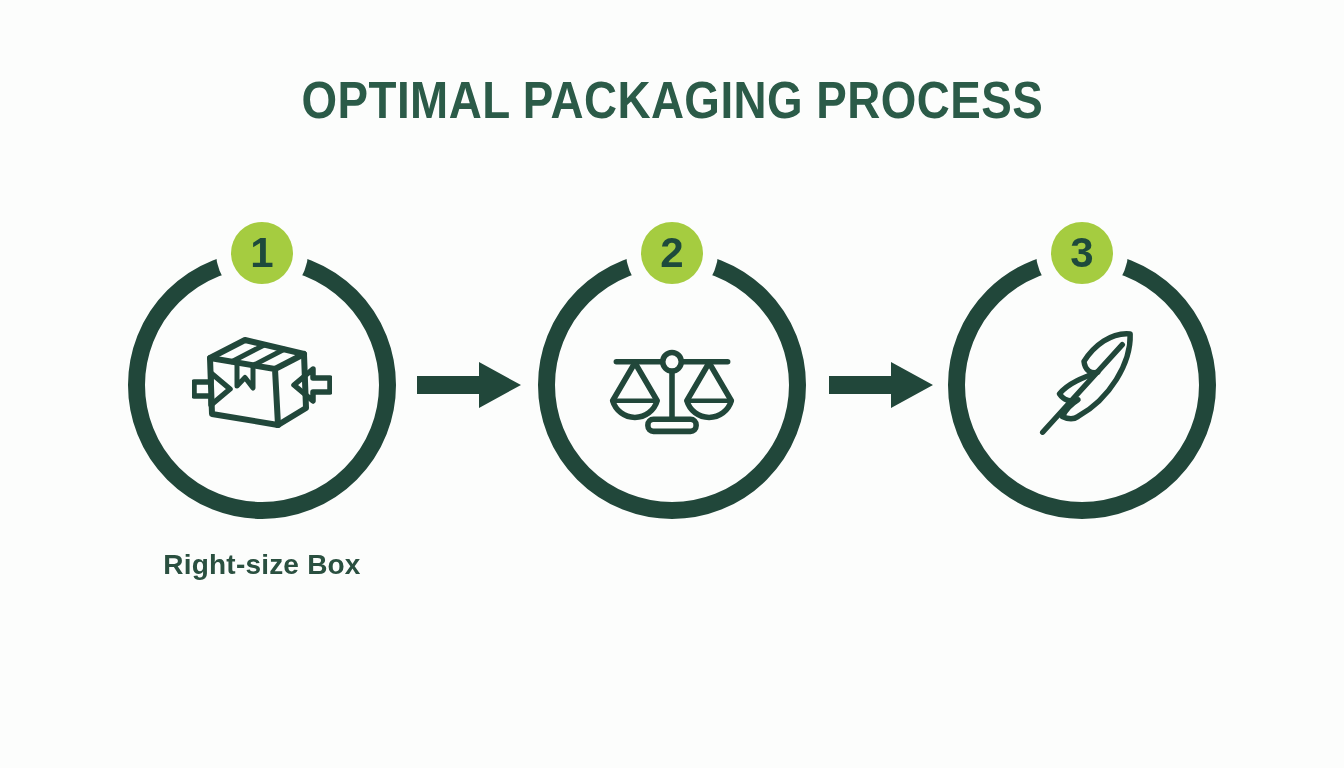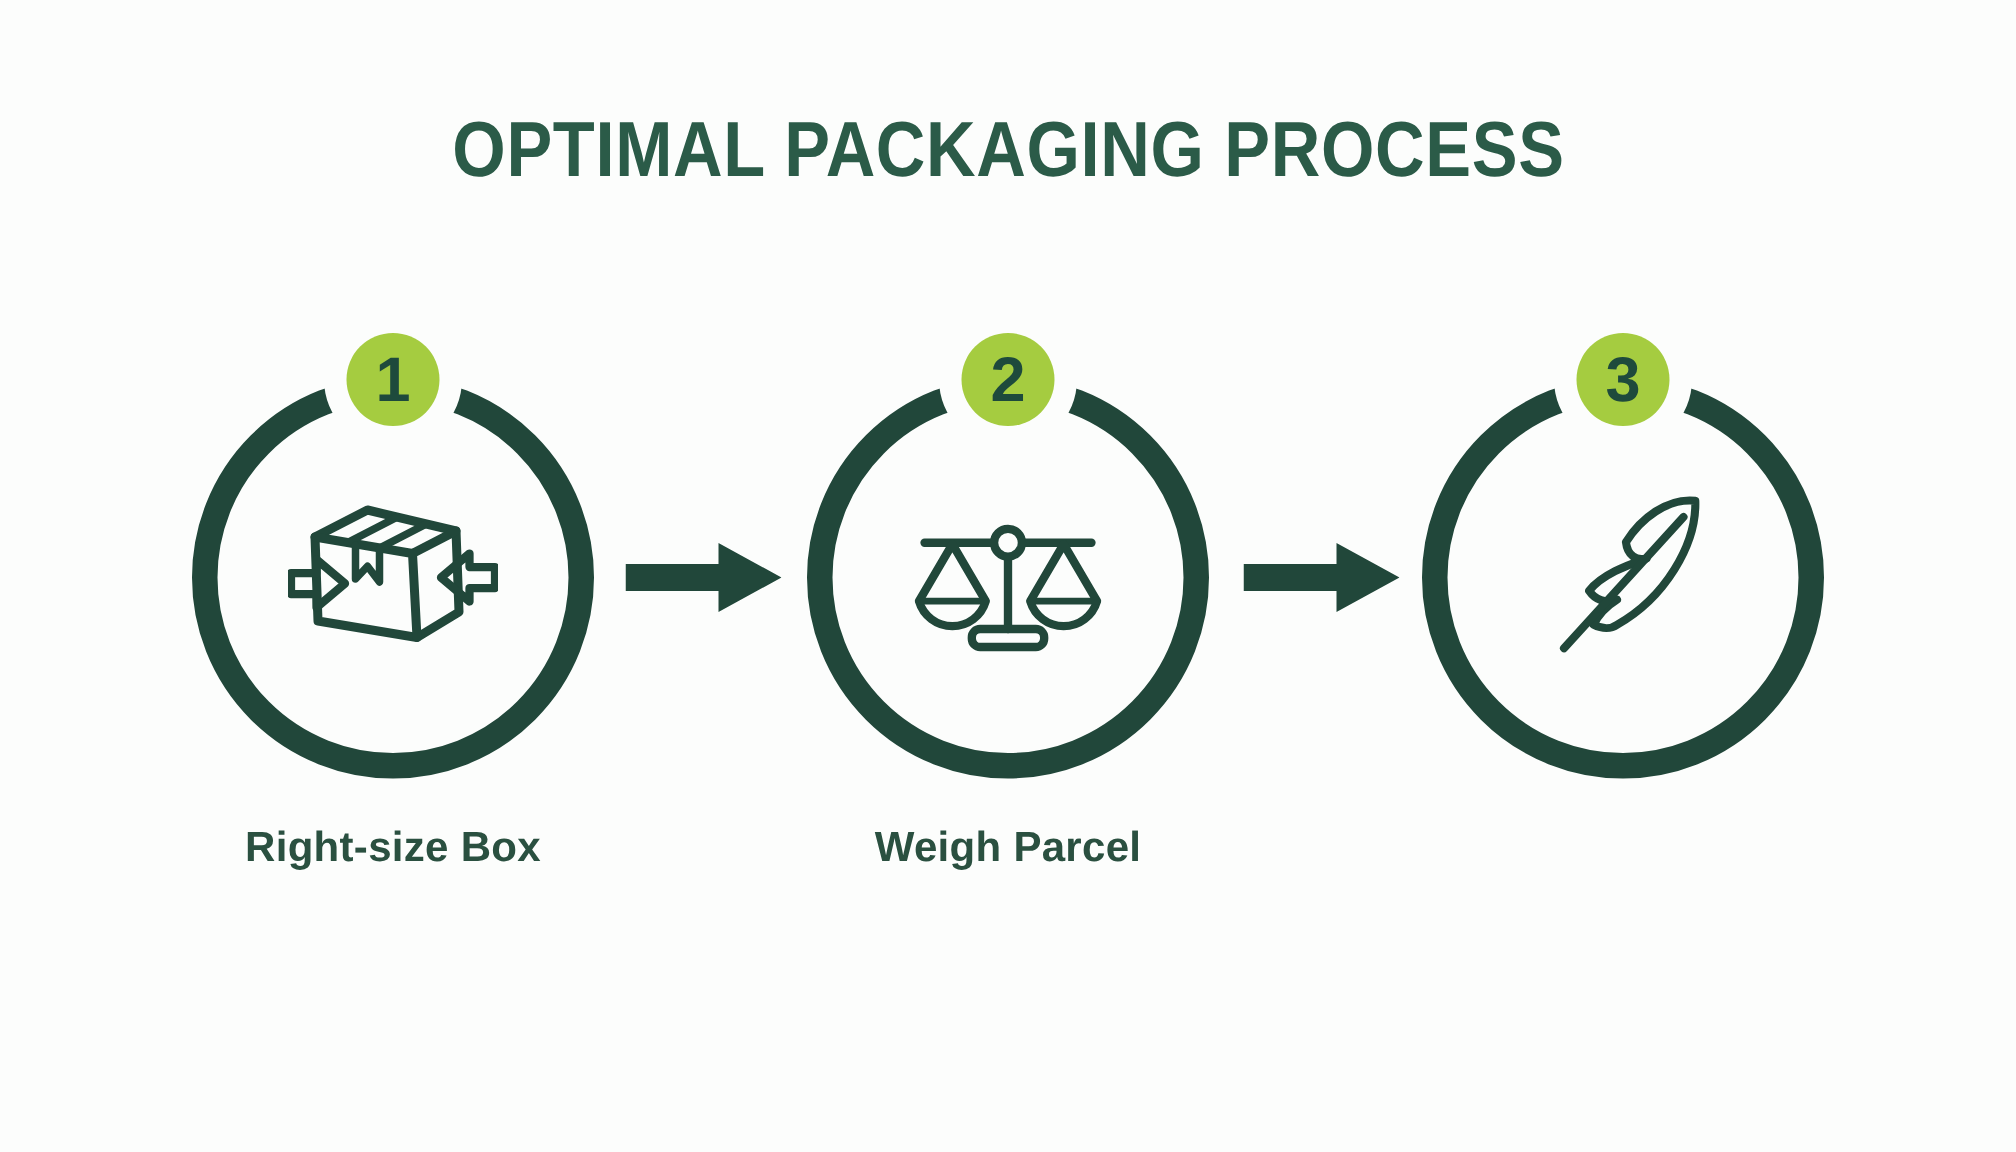--- a/index.html
+++ b/index.html
@@ -134,21 +134,20 @@
         <path class="ol" stroke-width="6" d="M10,30 H130"></path>
         <path class="ol" stroke-width="6" d="M70,40 V92"></path>
         <circle class="hub" stroke-width="6" cx="70" cy="30" r="10"></circle>
         <rect class="ol" stroke-width="6" x="44" y="92" width="52" height="13" rx="6"></rect>
         <path class="ol" stroke-width="6" d="M30,31 L6,72 A25,25 0 0 0 54,72 Z"></path>
         <path class="ol" stroke-width="5" d="M6,72 H54"></path>
         <path class="ol" stroke-width="6" d="M110,31 L86,72 A25,25 0 0 0 134,72 Z"></path>
         <path class="ol" stroke-width="5" d="M86,72 H134"></path>
       </svg>
     </div>
-    <div class="step-label">Weigh Parcel</div>
   </div>
 
   <svg class="arrow arrow-2" viewBox="0 0 104 60">
     <path d="M0,21 H62 V7 L104,30 L62,53 V39 H0 Z"></path>
   </svg>
 
   <div class="step step-3">
     <div class="badge">
       <span class="badge-num">3</span>
     </div>

